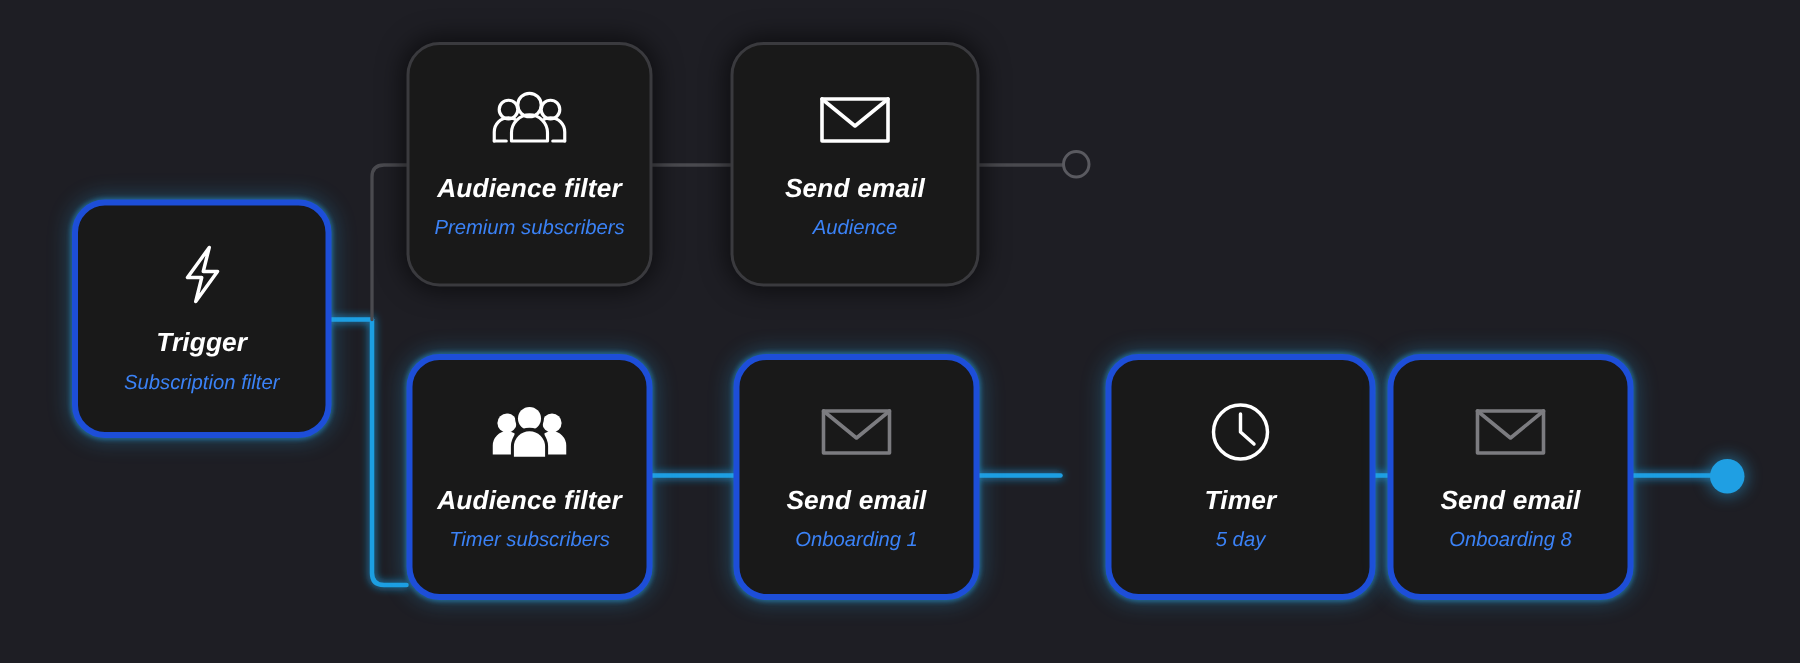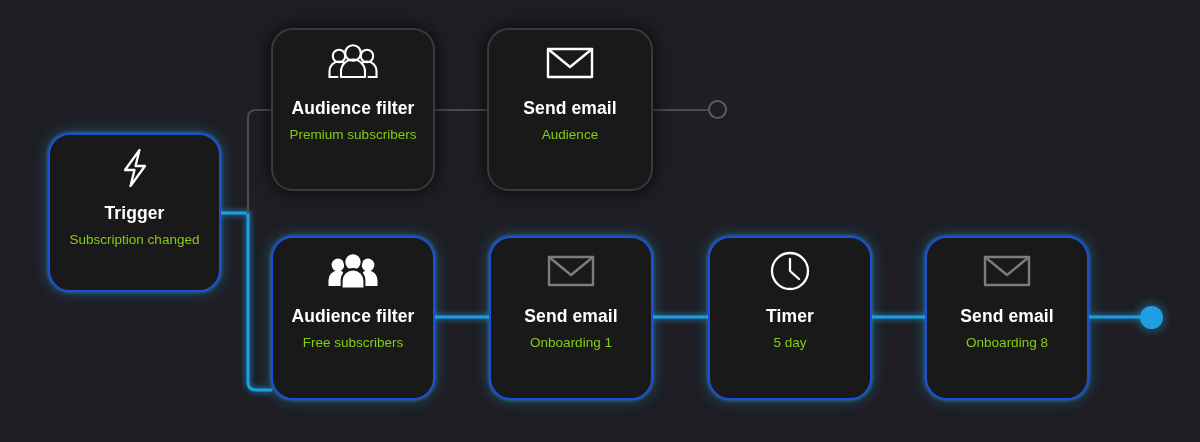--- a/index.html
+++ b/index.html
@@ -23,25 +23,27 @@
   }
   
   .node {
     position: absolute;
     z-index: 2;
     border-radius: 22px;
     background: #191919;
     display: flex;
     flex-direction: column;
     align-items: center;
+    justify-content: center;
     text-align: center;
     padding: 10px 8px 12px;
+    font-style: italic;
   }
   .node.active {
-    border: 2px solid #1d4ed8;
+    border: 4px solid #1d4ed8;
     box-shadow: 0 0 14px 2px rgba(42,163,224,0.30),
                 0 0 3px 1px rgba(42,163,224,0.45);
   }
   .node.dim {
     border: 2px solid #3a3a3e;
     box-shadow: 0 0 16px 3px rgba(0,0,0,0.55);
   }
   .node-icon {
     height: 46px;
     display: flex;
@@ -52,31 +54,31 @@
   .node-title {
     font-size: 17.5px;
     font-weight: bold;
     color: #ffffff;
     letter-spacing: 0.1px;
     line-height: 1.15;
   }
   .node-sub {
     margin-top: 9px;
     font-size: 13.5px;
-    color: #84cc16;
+    color: #3b82f6;
     font-weight: normal;
     line-height: 1.2;
   }
   
   #node-trigger        { left: 48px;  top: 133px; width: 173px; height: 159px; }
   #node-audience-top   { left: 271px; top: 28px;  width: 164px; height: 163px; }
   #node-email-top      { left: 487px; top: 28px;  width: 166px; height: 163px; }
   #node-audience-bot   { left: 271px; top: 236px; width: 164px; height: 164px; }
   #node-email-1        { left: 489px; top: 236px; width: 164px; height: 164px; }
-  #node-timer          { left: 708px; top: 236px; width: 164px; height: 164px; }
+  #node-timer          { left: 737px; top: 236px; width: 180px; height: 164px; }
   #node-email-2        { left: 925px; top: 236px; width: 164px; height: 164px; }
 
   
   .terminator { position: absolute; z-index: 3; border-radius: 50%; }
   #end-top {
     left: 708px; top: 100px; width: 19px; height: 19px;
     border: 2px solid #5a5a60; background: transparent;
   }
   #end-bottom {
     left: 1140px; top: 306px; width: 23px; height: 23px;
@@ -118,21 +120,21 @@
     </g>
   </svg>
 
   <div class="node active" id="node-trigger">
     <span class="node-icon">
       <svg width="34" height="42" viewBox="0 0 34 42" fill="none" stroke="#ffffff" stroke-width="2.3" stroke-linecap="round" stroke-linejoin="round">
         <path d="M21.5 3 L7 23 H16.5 L12.5 39 L27 19 H17.5 Z"></path>
       </svg>
     </span>
     <span class="node-title">Trigger</span>
-    <span class="node-sub">Subscription changed</span>
+    <span class="node-sub">Subscription filter</span>
   </div>
 
   <div class="node dim" id="node-audience-top">
     <span class="node-icon">
       <svg width="54" height="44" viewBox="0 0 54 44" fill="none" stroke="#ffffff" stroke-width="2.1" stroke-linecap="round" stroke-linejoin="round">
 
         <circle cx="13" cy="15" r="6.2"></circle>
         <path d="M3.5 36 v-6 a9.5 9.5 0 0 1 9.5-9.5 a9.5 9.5 0 0 1 4 .9"></path>
         <path d="M3.5 36 h8"></path>
 
@@ -169,21 +171,21 @@
         <circle cx="42" cy="16" r="6.4"></circle>
         <path d="M51.5 37 v-6 a9.5 9.5 0 0 0 -9.5-9.5 a9.5 9.5 0 0 0 -5 1.4 v14.1 Z"></path>
 
         <circle cx="27" cy="13" r="9.6" fill="#191919"></circle>
         <circle cx="27" cy="13" r="7.7"></circle>
         <path d="M14.6 38.5 v-7 A12.4 12.4 0 0 1 27 19.1 A12.4 12.4 0 0 1 39.4 31.5 v7 Z" fill="#191919"></path>
         <path d="M16.6 38.5 v-6.6 A10.4 10.4 0 0 1 27 21.5 A10.4 10.4 0 0 1 37.4 31.9 v6.6 Z"></path>
       </svg>
     </span>
     <span class="node-title">Audience filter</span>
-    <span class="node-sub">Free subscribers</span>
+    <span class="node-sub">Timer subscribers</span>
   </div>
 
   <div class="node active" id="node-email-1">
     <span class="node-icon">
       <svg width="48" height="36" viewBox="0 0 48 36" fill="none" stroke="#7c7c80" stroke-width="2.4" stroke-linecap="round" stroke-linejoin="round">
         <rect x="2" y="4" width="44" height="28"></rect>
         <path d="M2 4 L24 22 L46 4"></path>
       </svg>
     </span>
     <span class="node-title">Send email</span>

